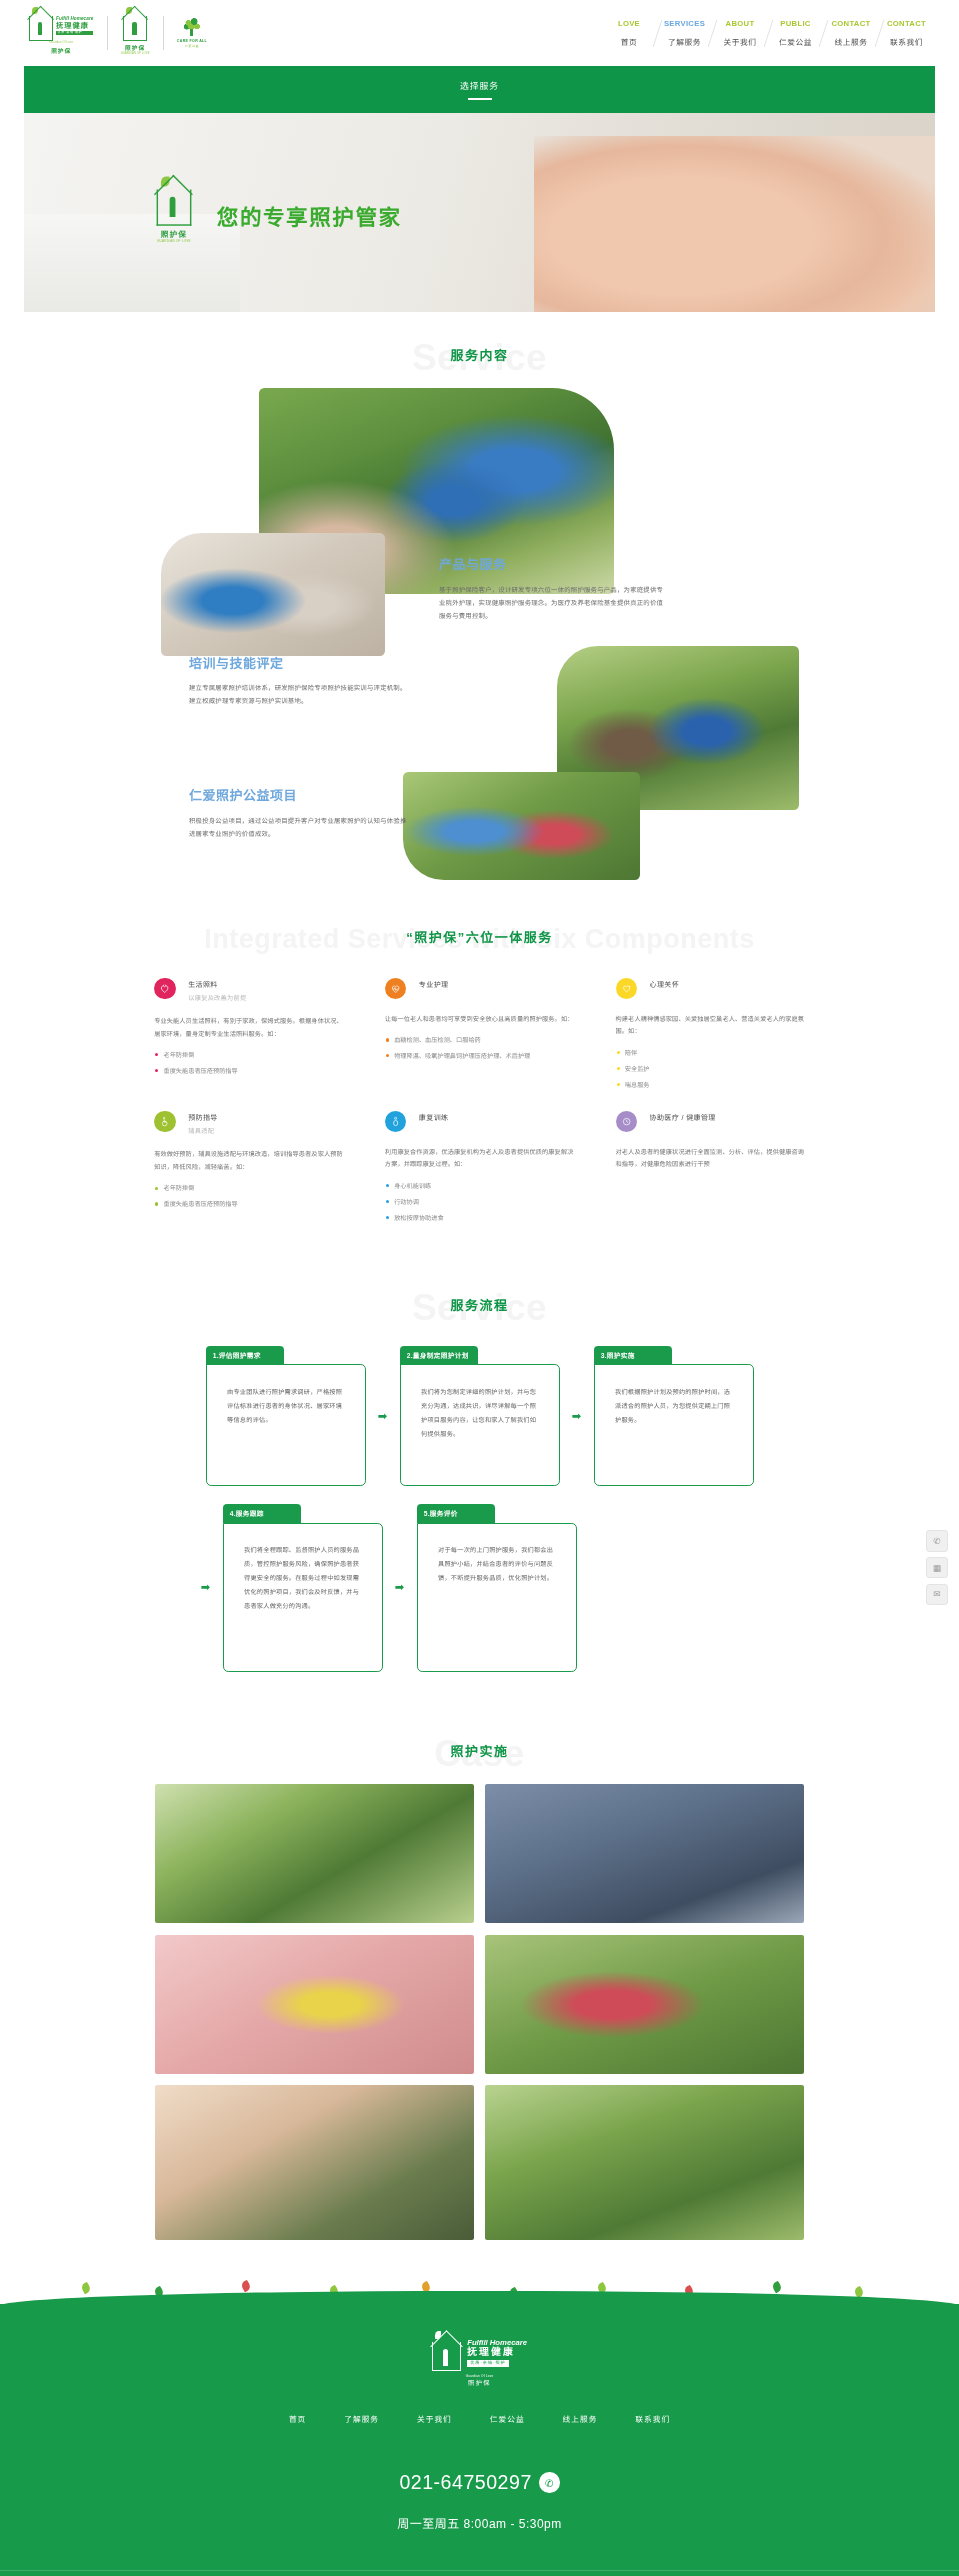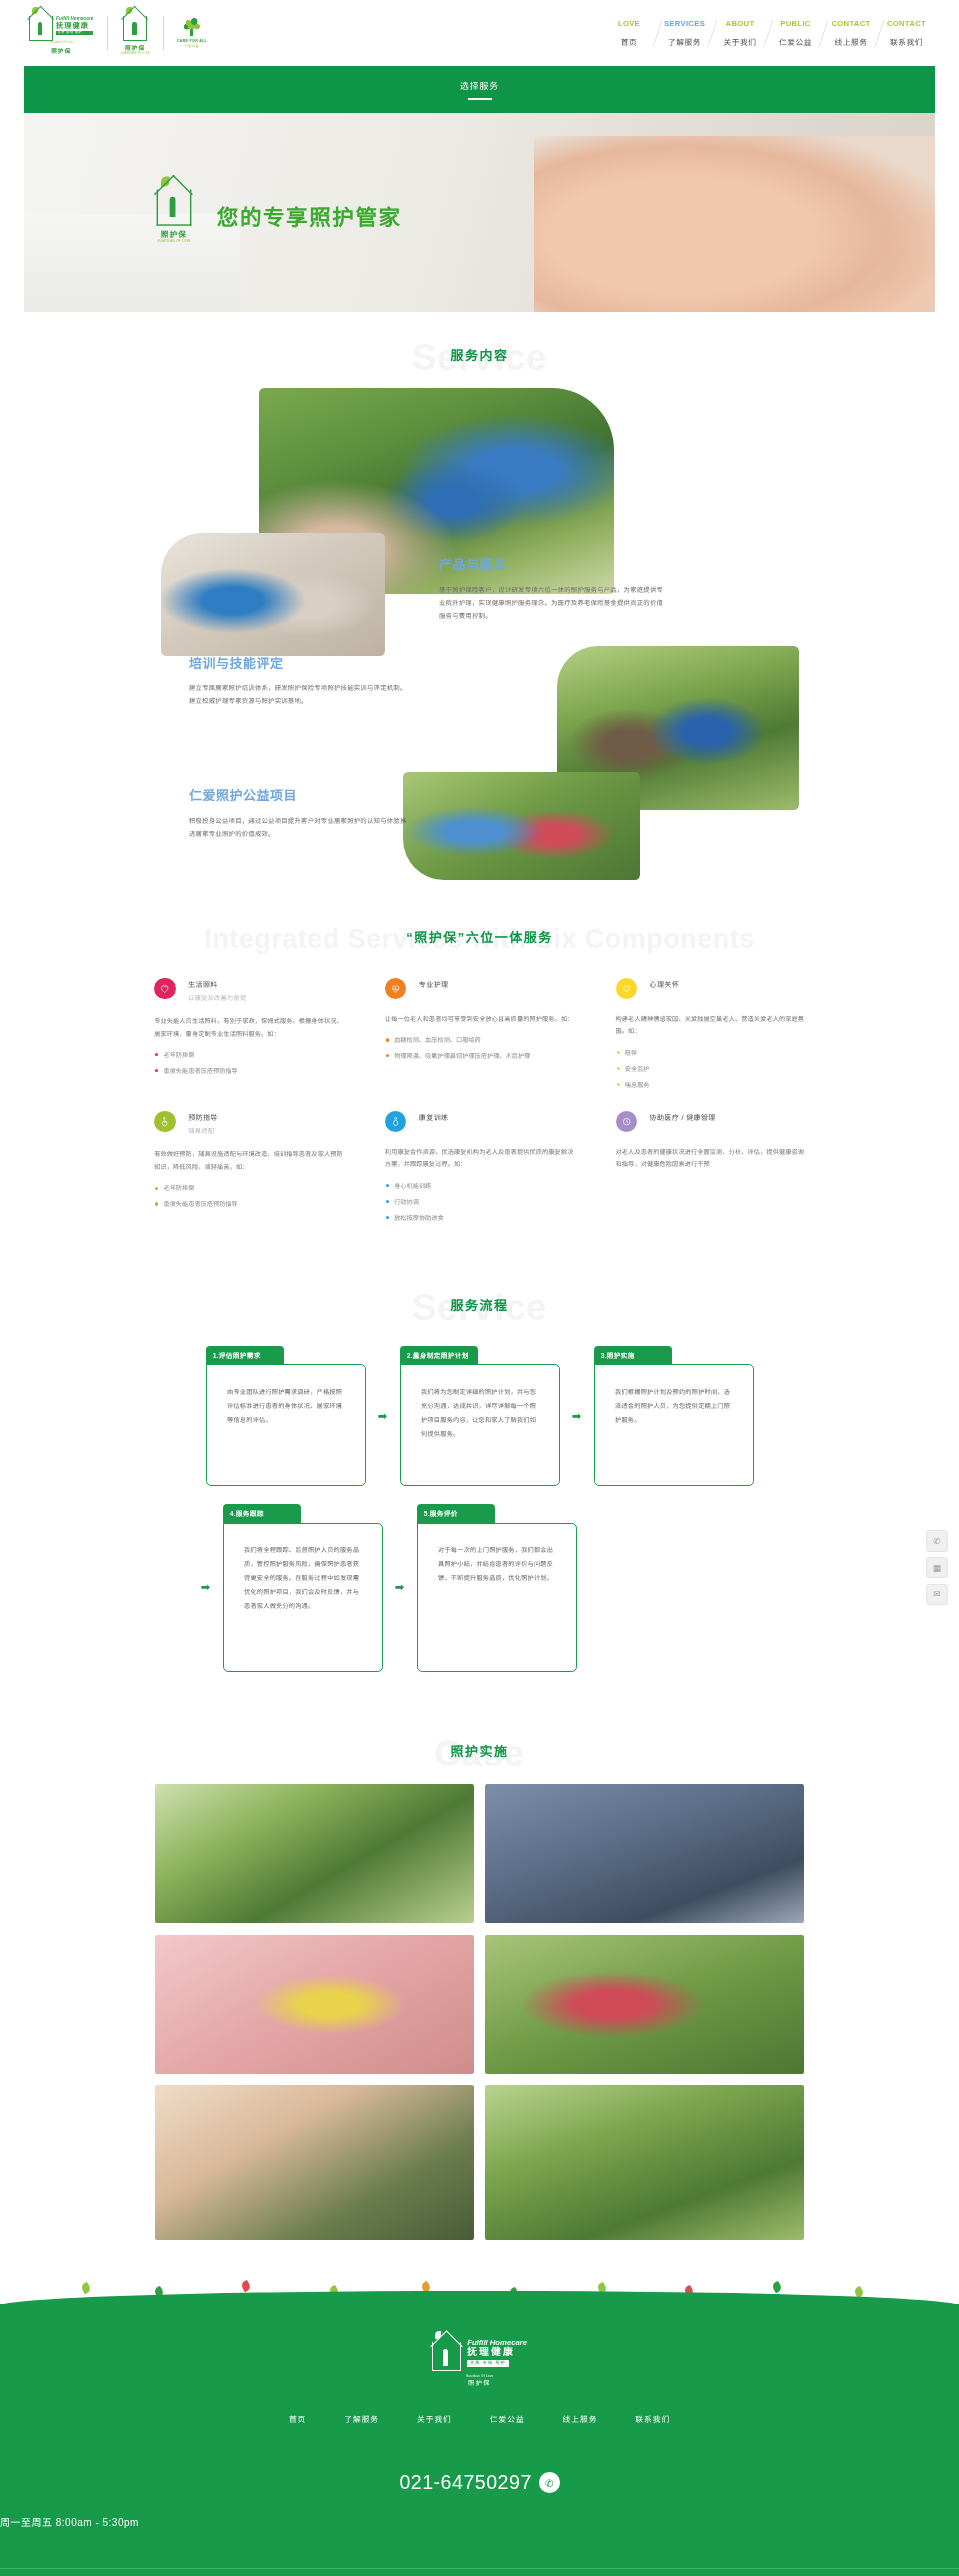--- a/index.html
+++ b/index.html
@@ -241,21 +241,21 @@
   .f-guard-cn { font-size:6.2px; color:#fff; letter-spacing:1.5px; }
 
   .f-nav { display:flex; justify-content:center; gap:38px; margin-bottom: 47px; }
   .f-nav a { color:#fff; font-size:7.7px; letter-spacing:1px; text-decoration:none; cursor:pointer;}
   .f-phone-row { display:flex; align-items:center; justify-content:center; gap:7.2px; }
   .f-phone { color:#fff; font-size:19.6px; letter-spacing:0.5px; }
   .f-phone-icon {
     width:20.6px; height:20.6px; border-radius:50%; background:#fff; color:#189a4b;
     display:flex; align-items:center; justify-content:center; font-size:10.3px;
   }
-  .f-hours { text-align:left; color:#fff; font-size:10px; letter-spacing:0.5px; margin-top:19.6px; padding-bottom: 39px;}
+  .f-hours { text-align:center; color:#fff; font-size:12px; letter-spacing:0.5px; margin-top:19.6px; padding-bottom: 39px;}
   .f-bottom {
     border-top:0.5px solid rgba(255,255,255,.18);
     display:flex; align-items:center; justify-content:center; gap:15.5px;
     padding: 11.3px 31px; color:#fff; font-size:6.4px; flex-wrap:wrap;
   }
   .f-badge { width:7.2px;height:7.2px;border-radius:50%;background:#d8413a;display:inline-block;vertical-align:-1px;margin-right:2.6px;}
   .f-bottom .right { margin-left: 77px; }
   .f-bottom a { color:#fff; text-decoration:none; cursor:pointer; }
 
   

